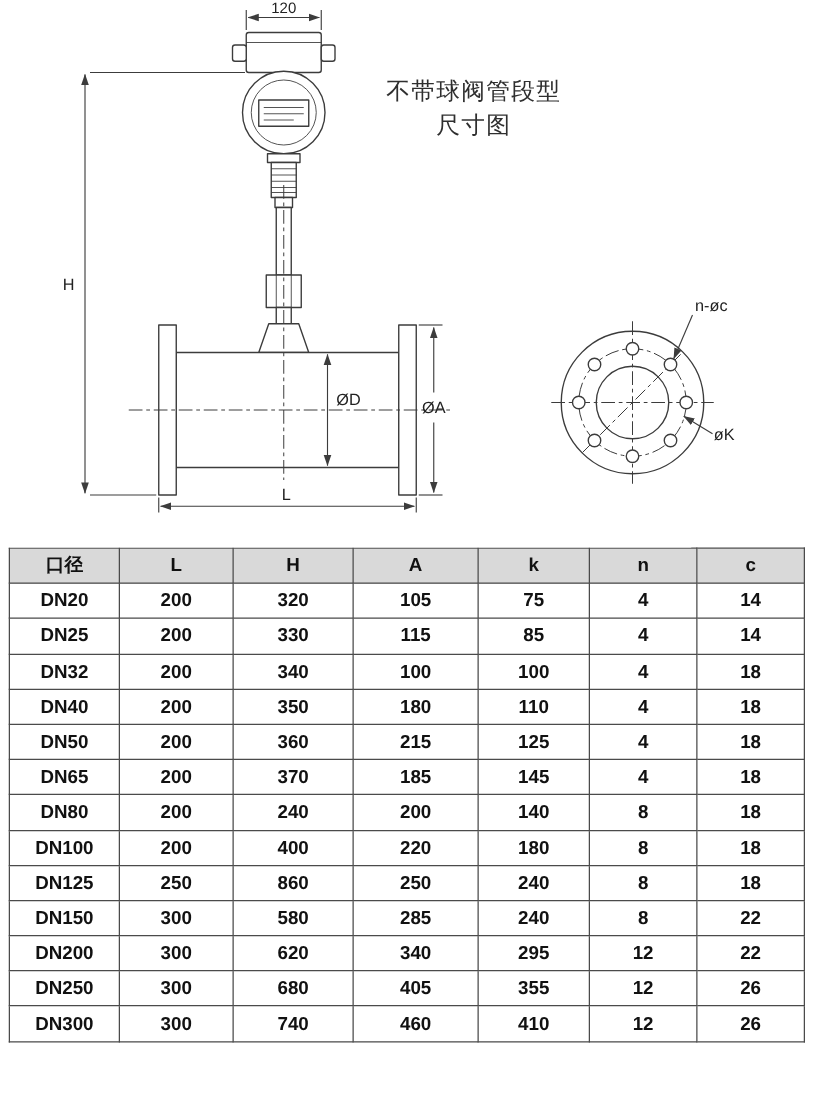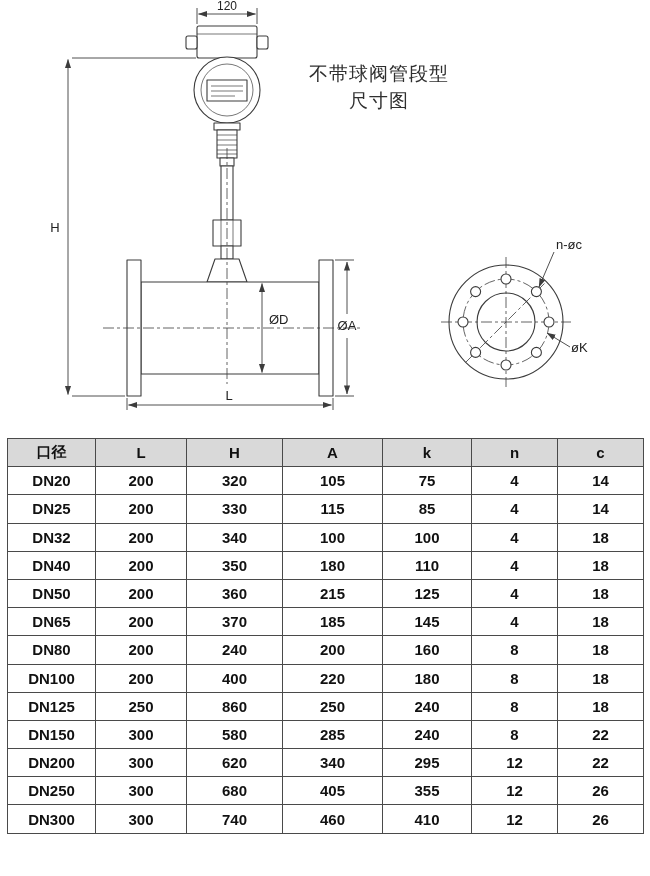--- a/index.html
+++ b/index.html
@@ -233,21 +233,21 @@
         <td>185</td>
         <td>145</td>
         <td>4</td>
         <td>18</td>
       </tr>
       <tr>
         <td>DN80</td>
         <td>200</td>
         <td>240</td>
         <td>200</td>
-        <td>160</td>
+        <td>140</td>
         <td>8</td>
         <td>18</td>
       </tr>
       <tr>
         <td>DN100</td>
         <td>200</td>
         <td>400</td>
         <td>220</td>
         <td>180</td>
         <td>8</td>

